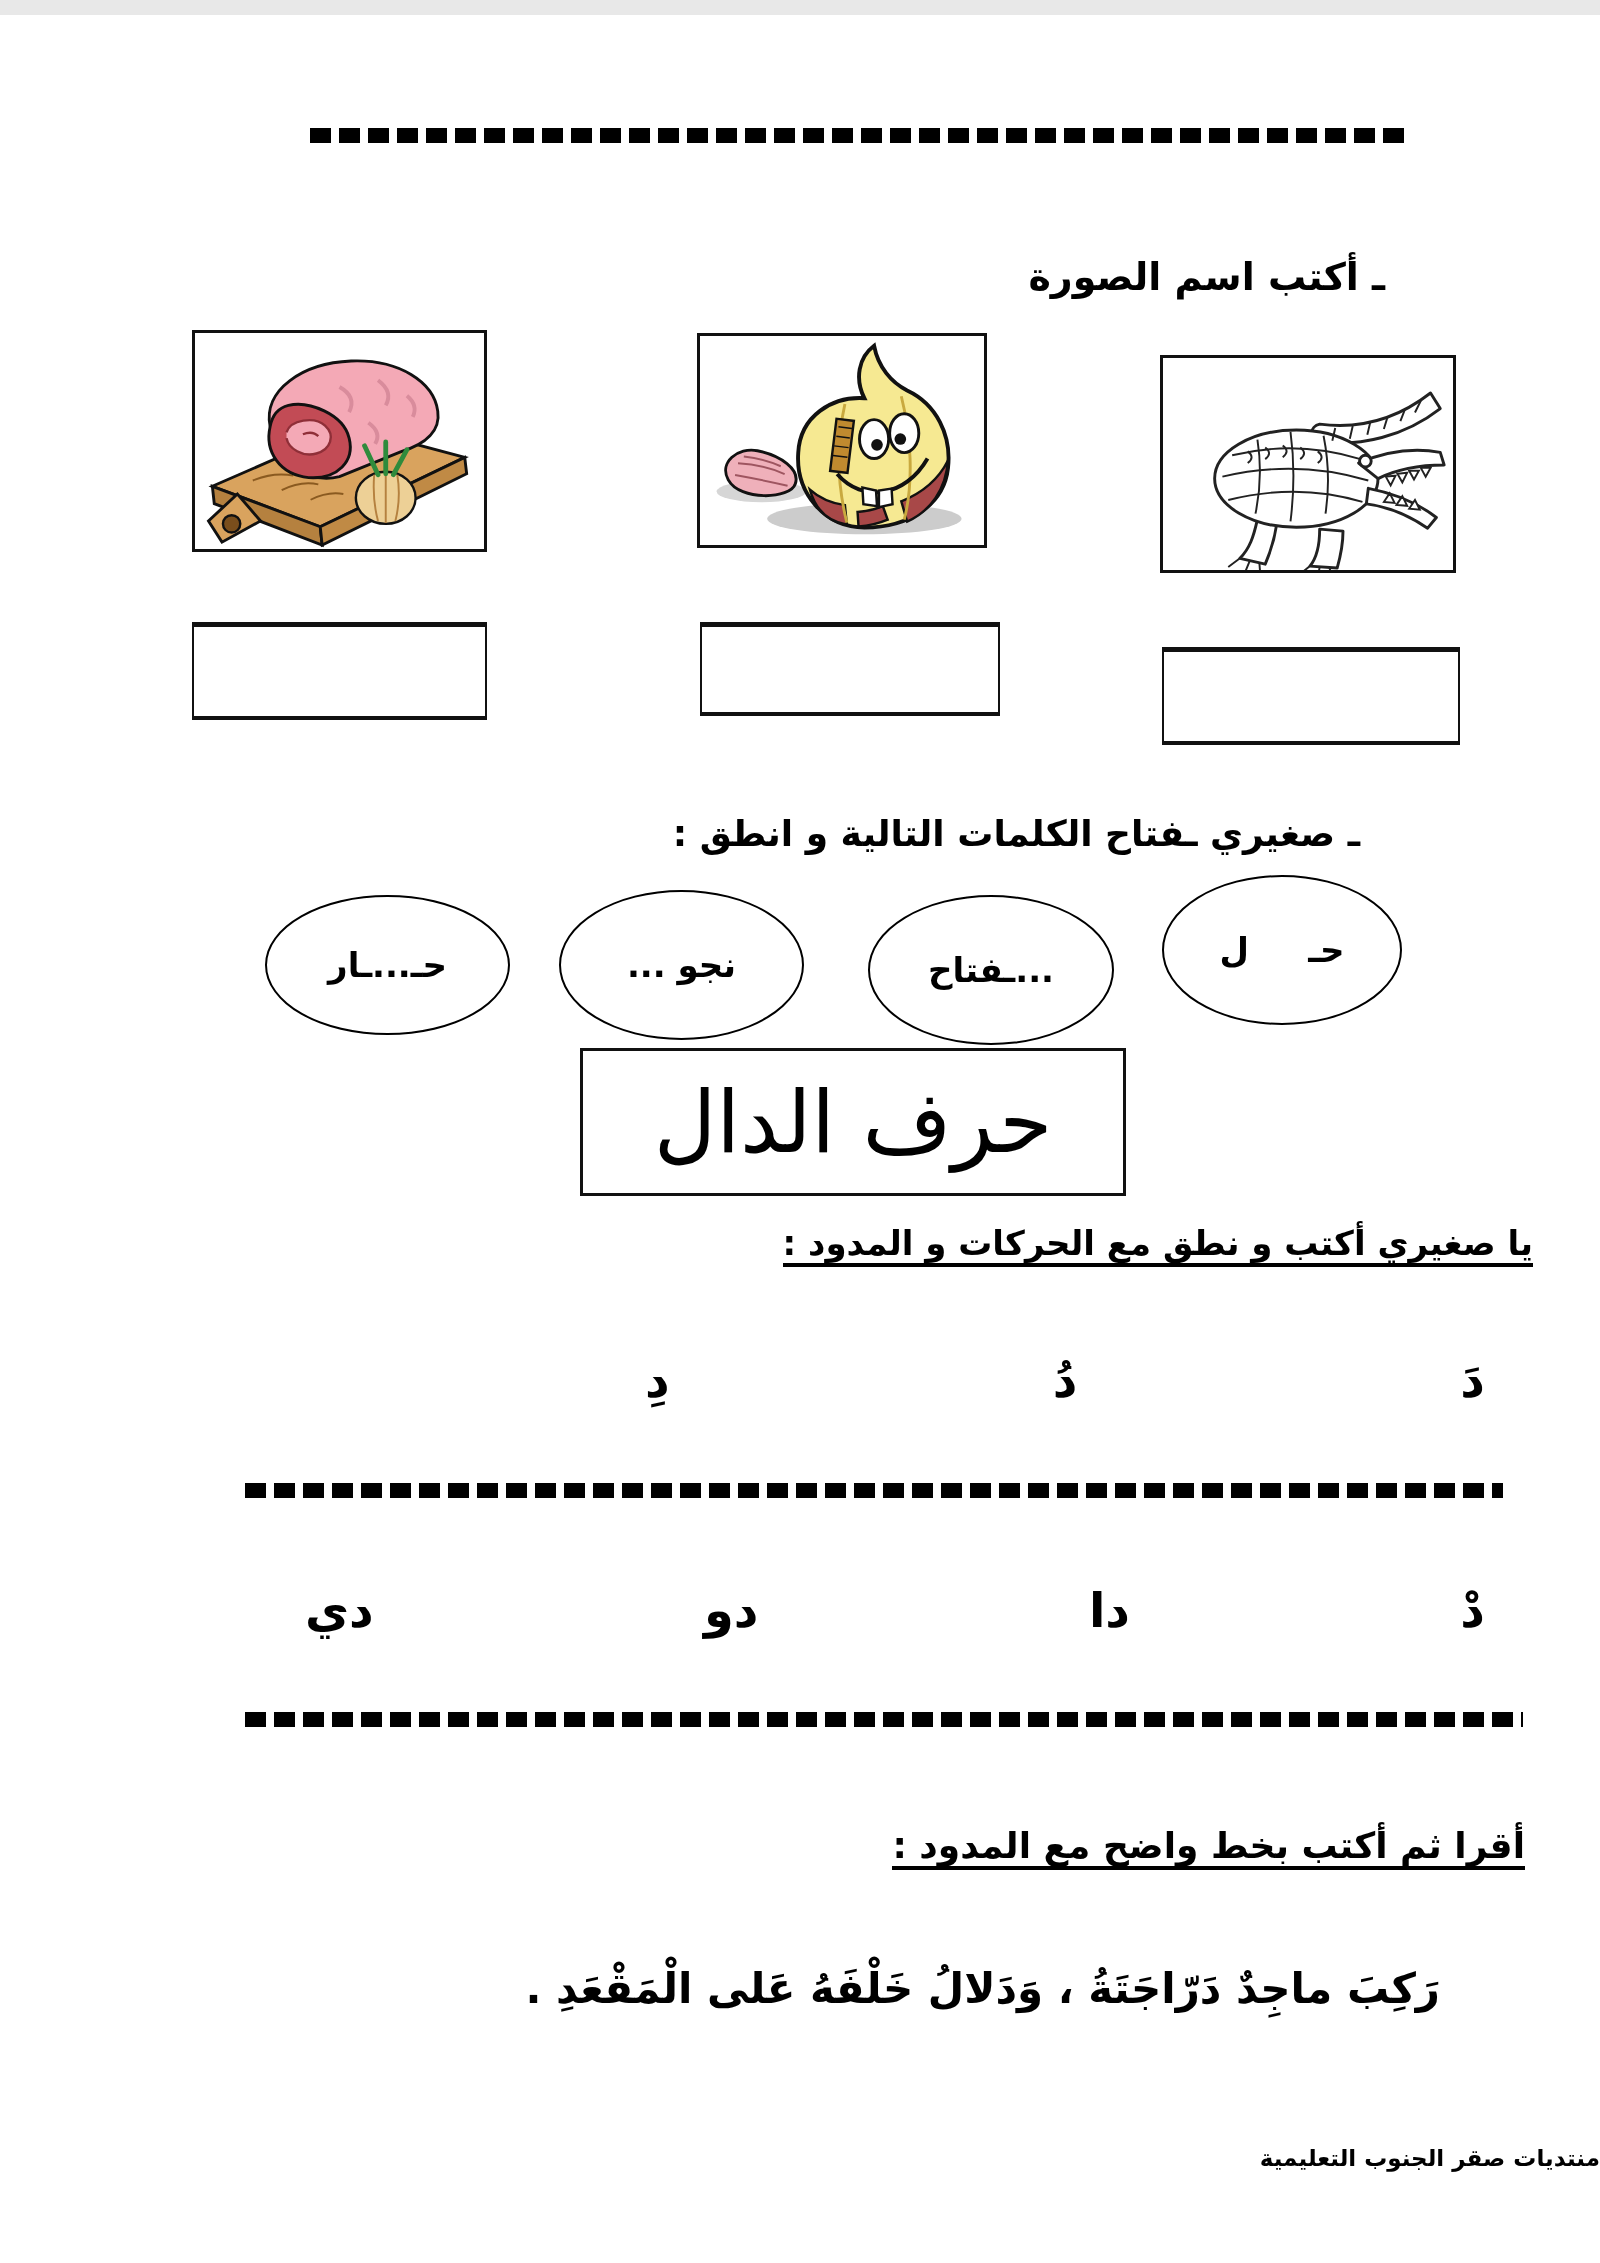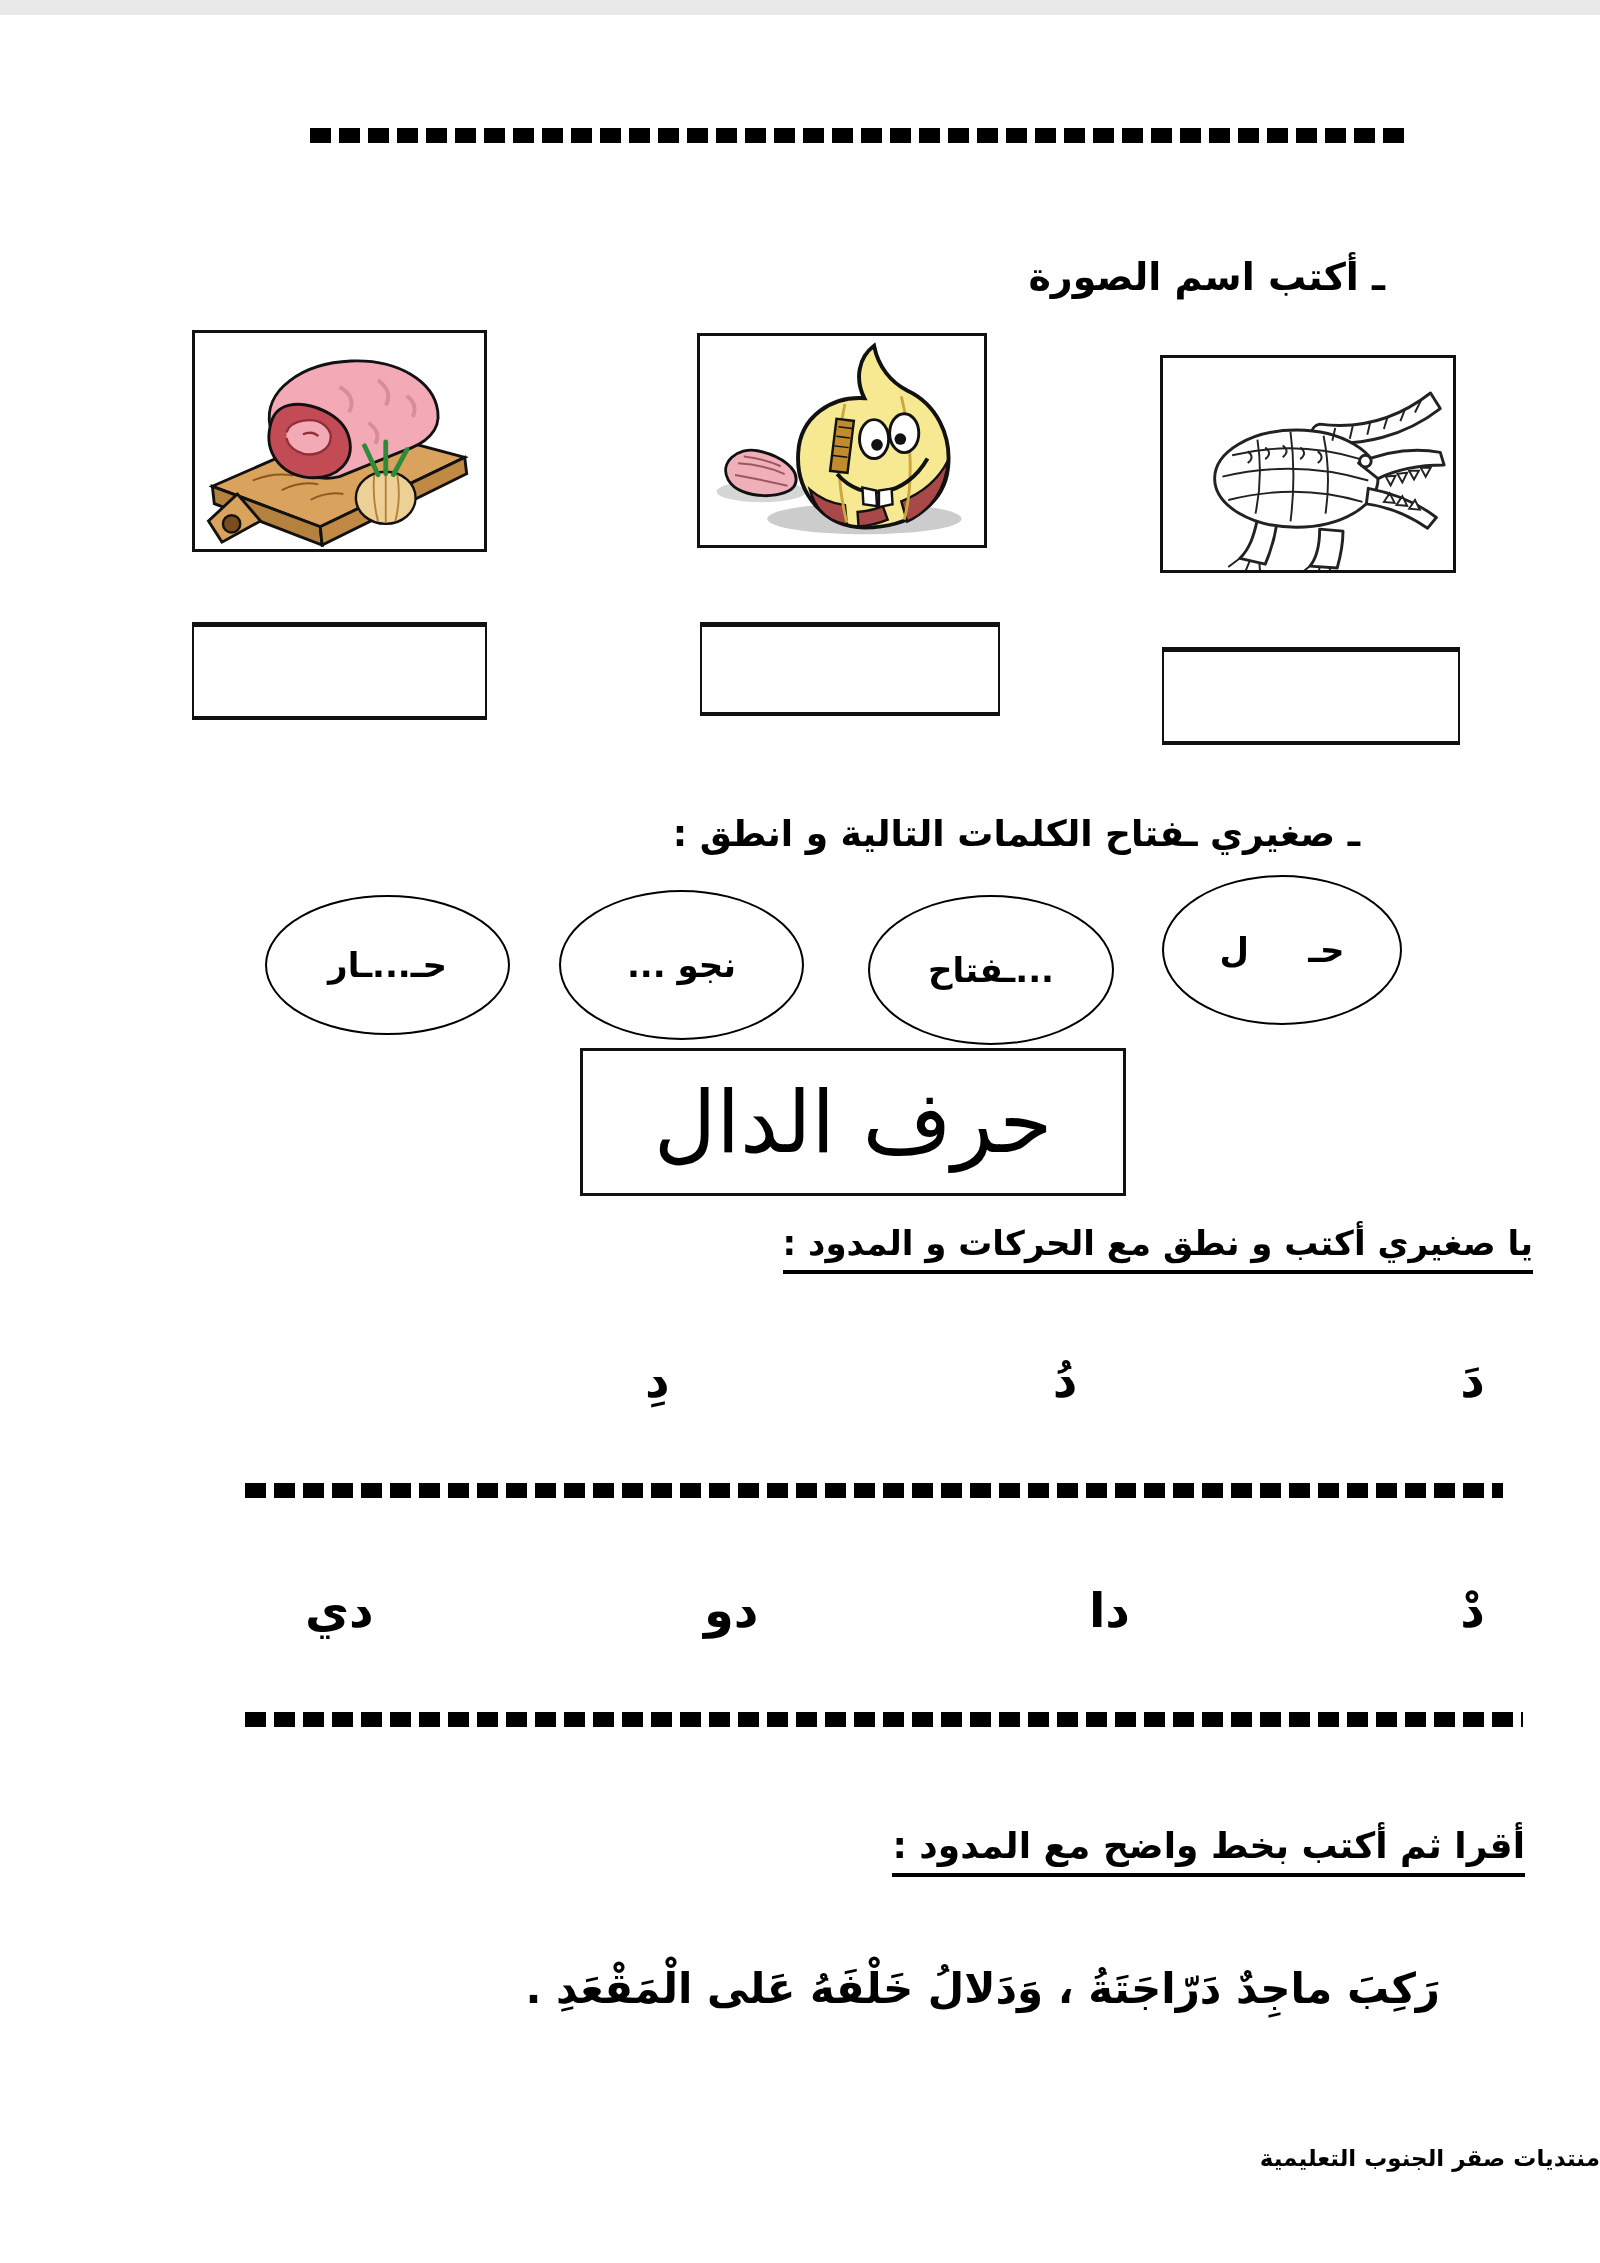--- a/index.html
+++ b/index.html
@@ -17,21 +17,21 @@
     height:15px;
     background:repeating-linear-gradient(to right,#000 0 21px,transparent 21px 29px);
   }
   .heading{
     direction:rtl;
     font-weight:bold;
     white-space:nowrap;
   }
   .underlined{
     border-bottom:4px solid #000;
-    padding-bottom:7px;
+    padding-bottom:0;
   }
   .img-frame{
     border:3px solid #111;
     background:#fff;
     box-sizing:border-box;
   }
   .img-frame svg{display:block;width:100%;height:100%;}
   .ans-box{
     box-sizing:border-box;
     background:#fff;

